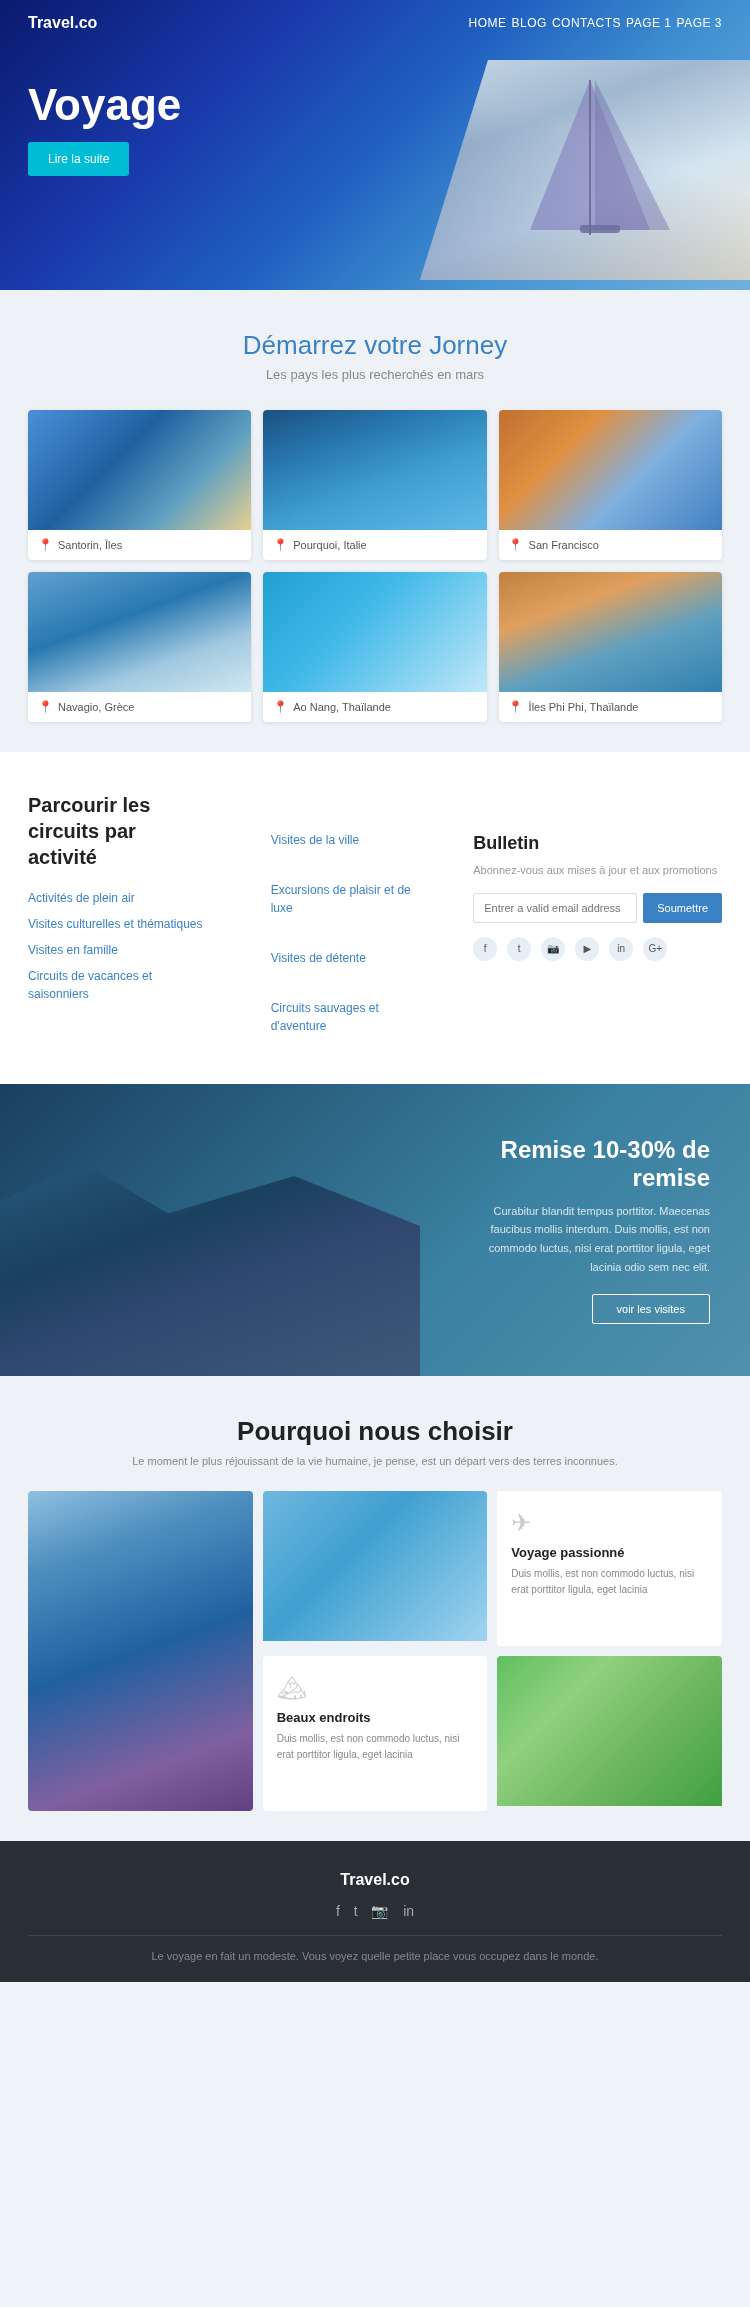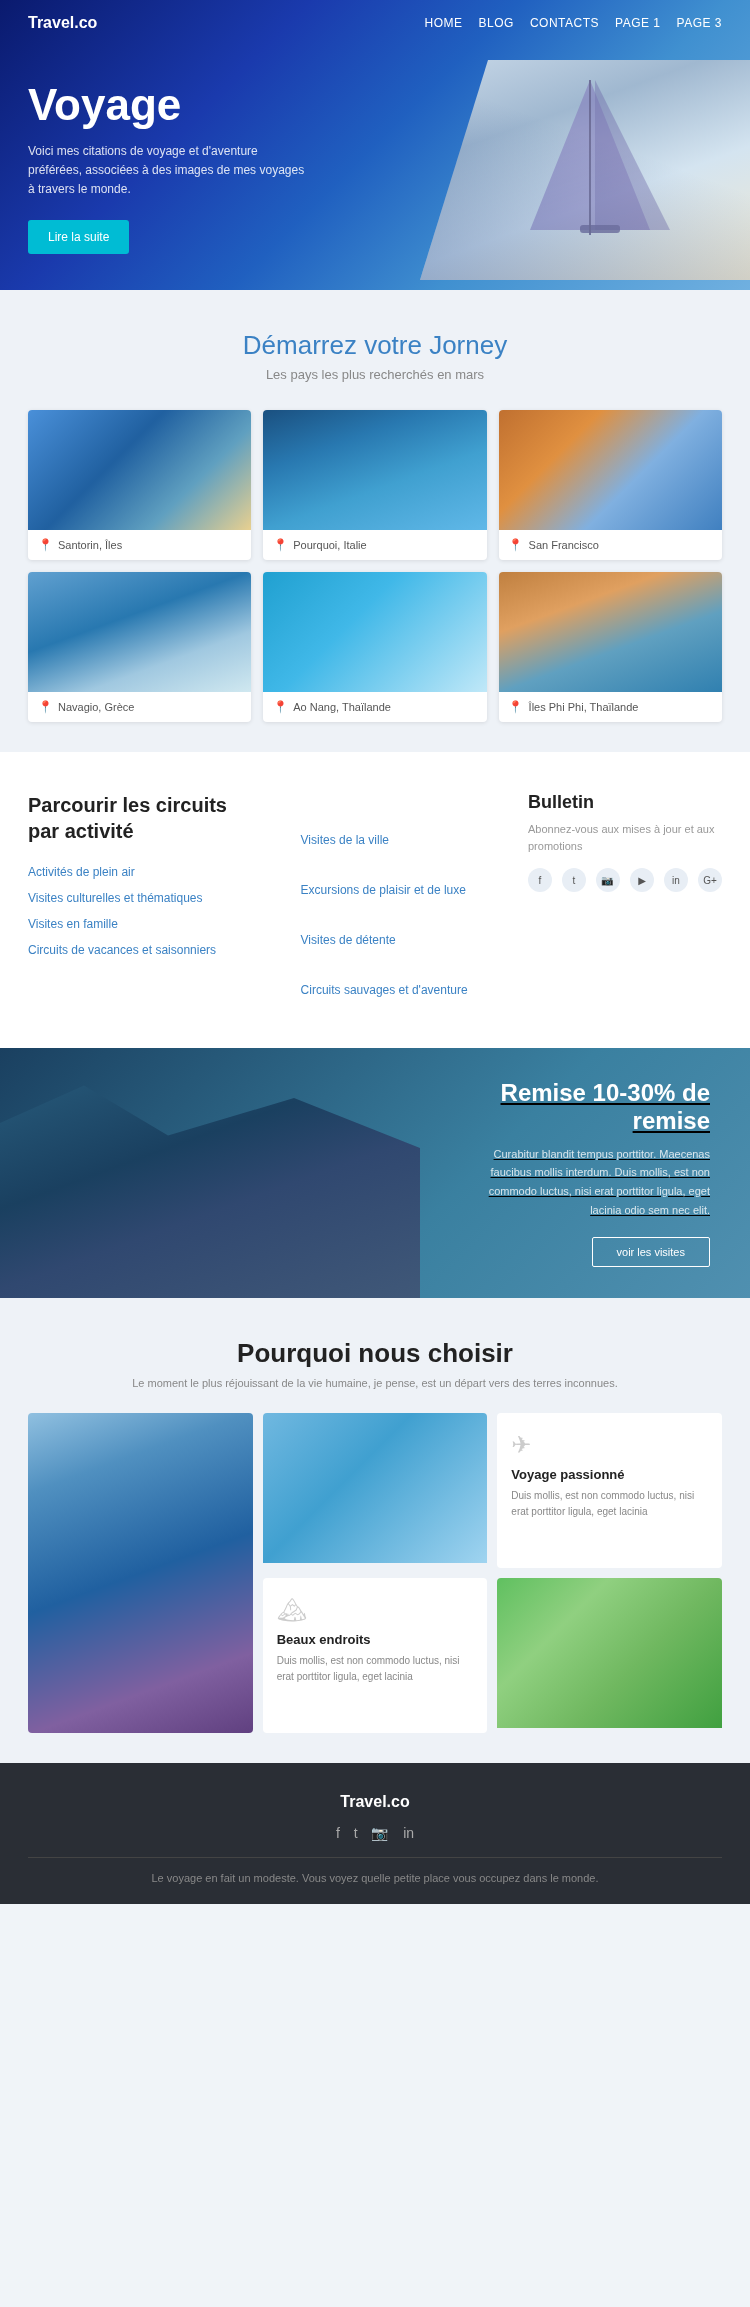--- a/index.html
+++ b/index.html
@@ -5,21 +5,21 @@
     * { margin: 0; padding: 0; box-sizing: border-box; }
     body { font-family: 'Segoe UI', Arial, sans-serif; background: #f0f4f8; width: 750px; }
 
     
     .navbar {
       position: absolute; top: 0; left: 0; width: 100%;
       display: flex; align-items: center; justify-content: space-between;
       padding: 14px 28px; z-index: 10;
     }
     .navbar-brand { color: #fff; font-size: 16px; font-weight: 600; }
-    .navbar-links { display: flex; gap: 16px; }
+    .navbar-links { display: flex; gap: 5px; }
     .navbar-links a { color: #fff; text-decoration: none; font-size: 12px; font-weight: 500; letter-spacing: 0.5px; text-transform: uppercase; }
 
     
     .hero {
       position: relative; width: 100%; height: 290px;
       background: linear-gradient(135deg, #0a1a6e 0%, #1a3aad 30%, #2060c0 50%, #4090d0 70%, #70b0e0 100%);
       overflow: hidden;
     }
     .hero-content { position: absolute; top: 80px; left: 28px; z-index: 2; max-width: 280px; }
     .hero-title { color: #fff; font-size: 44px; font-weight: 700; margin-bottom: 12px; }
@@ -60,34 +60,34 @@
     .section-activities { background: #fff; padding: 40px 28px; display: flex; gap: 52px; }
     .activities-col { flex: 1.2; }
     .activities-col h2 { font-size: 20px; font-weight: 700; color: #222; margin-bottom: 18px; line-height: 1.3; max-width: 200px; }
     .activities-col ul { list-style: none; margin-bottom: 18px; }
     .activities-col ul li { margin-bottom: 8px; }
     .activities-col ul li a { color: #3b82c4; font-size: 12px; text-decoration: none; }
     .activities-col-right { flex: 1; padding-left: 10px; }
     .activities-col-right ul { list-style: none; }
     .activities-col-right ul li { margin-bottom: 10px; margin-top: 32px; }
     .activities-col-right ul li a { color: #3b82c4; font-size: 12px; text-decoration: none; }
-    .bulletin-col { flex: 1; }
+    .bulletin-col { flex: 1; margin-top: 41px; }
     .bulletin-col h3 { font-size: 18px; font-weight: 700; color: #222; margin-bottom: 8px; }
     .bulletin-col p { color: #999; font-size: 11px; line-height: 1.5; margin-bottom: 14px; }
     .email-row { display: flex; gap: 6px; margin-bottom: 14px; }
     .email-input { flex: 1; border: 1px solid #ddd; padding: 8px 10px; font-size: 11px; border-radius: 2px; color: #aaa; }
     .submit-btn { background: #3b82c4; color: #fff; border: none; padding: 8px 14px; font-size: 11px; border-radius: 2px; cursor: pointer; white-space: nowrap; }
     .social-icons { display: flex; gap: 10px; }
     .social-icon { width: 24px; height: 24px; border-radius: 50%; background: #e8eef5; display: flex; align-items: center; justify-content: center; font-size: 10px; color: #555; cursor: pointer; }
 
     
     .section-banner {
-      position: relative; width: 100%; height: 250px;
+      position: relative; width: 100%; height: 292px;
       background: linear-gradient(135deg, #1a4060 0%, #2a6080 30%, #3a80a0 60%, #5090b0 100%);
-      overflow: hidden; display: flex; align-items: center; justify-content: flex-end; text-decoration: underline;
+      overflow: hidden; display: flex; align-items: center; justify-content: flex-end;
     }
     .banner-content { position: relative; z-index: 2; text-align: right; padding: 30px 40px; max-width: 320px; margin-left: auto; }
     .banner-title { color: #fff; font-size: 24px; font-weight: 700; margin-bottom: 10px; }
     .banner-desc { color: rgba(255,255,255,0.8); font-size: 11px; line-height: 1.7; margin-bottom: 18px; }
     .banner-btn { display: inline-block; border: 1px solid #fff; color: #fff; padding: 8px 24px; font-size: 11px; border-radius: 2px; cursor: pointer; background: transparent; }
     .banner-hills { position: absolute; left: 0; bottom: 0; width: 420px; height: 250px; background: linear-gradient(160deg, #2a6080 0%, #1a4060 40%, #304870 60%, #405878 100%); clip-path: polygon(0 100%, 100% 100%, 100% 40%, 70% 20%, 40% 35%, 20% 15%, 0 30%); }
 
     
     .section-why { background: #eef2f7; padding: 40px 28px 30px; text-align: center; }
     .section-why h2 { font-size: 26px; font-weight: 700; color: #222; margin-bottom: 8px; }
@@ -124,21 +124,20 @@
       <a href="#">HOME</a>
       <a href="#">BLOG</a>
       <a href="#">CONTACTS</a>
       <a href="#">PAGE 1</a>
       <a href="#">PAGE 3</a>
     </div>
   </nav>
 
   <div class="hero-content">
     <h1 class="hero-title">Voyage</h1>
-    <p class="hero-desc">Voici mes citations de voyage et d'aventure préférées, associées à des images de mes voyages à travers le monde.</p>
     <button class="hero-btn">Lire la suite</button>
   </div>
 
   <div class="hero-boat">
 
     <svg viewBox="0 0 300 200" xmlns="http://www.w3.org/2000/svg" width="300" height="200" style="position:absolute;top:10px;left:20px;opacity:0.7">
       <polygon points="150,10 90,160 210,160" fill="rgba(120,100,180,0.6)"></polygon>
       <polygon points="155,10 155,160 230,160" fill="rgba(100,90,160,0.5)"></polygon>
       <rect x="140" y="155" width="40" height="8" rx="3" fill="rgba(80,70,130,0.8)"></rect>
       <line x1="150" y1="10" x2="150" y2="165" stroke="rgba(80,70,120,0.9)" stroke-width="2"></line>
@@ -210,20 +209,24 @@
     <ul>
       <li style="margin-top:38px;"><a href="#">Visites de la ville</a></li>
       <li><a href="#">Excursions de plaisir et de luxe</a></li>
       <li><a href="#">Visites de détente</a></li>
       <li><a href="#">Circuits sauvages et d'aventure</a></li>
     </ul>
   </div>
   <div class="bulletin-col">
     <h3>Bulletin</h3>
     <p>Abonnez-vous aux mises à jour et aux promotions</p>
+    <div class="email-row">
+      <input type="email" class="email-input" placeholder="Entrer a valid email address" style="">
+      <button class="submit-btn">Soumettre</button>
+    </div>
     <div class="social-icons">
       <div class="social-icon">f</div>
       <div class="social-icon">t</div>
       <div class="social-icon">📷</div>
       <div class="social-icon">▶</div>
       <div class="social-icon">in</div>
       <div class="social-icon">G+</div>
     </div>
   </div>
 </section>

